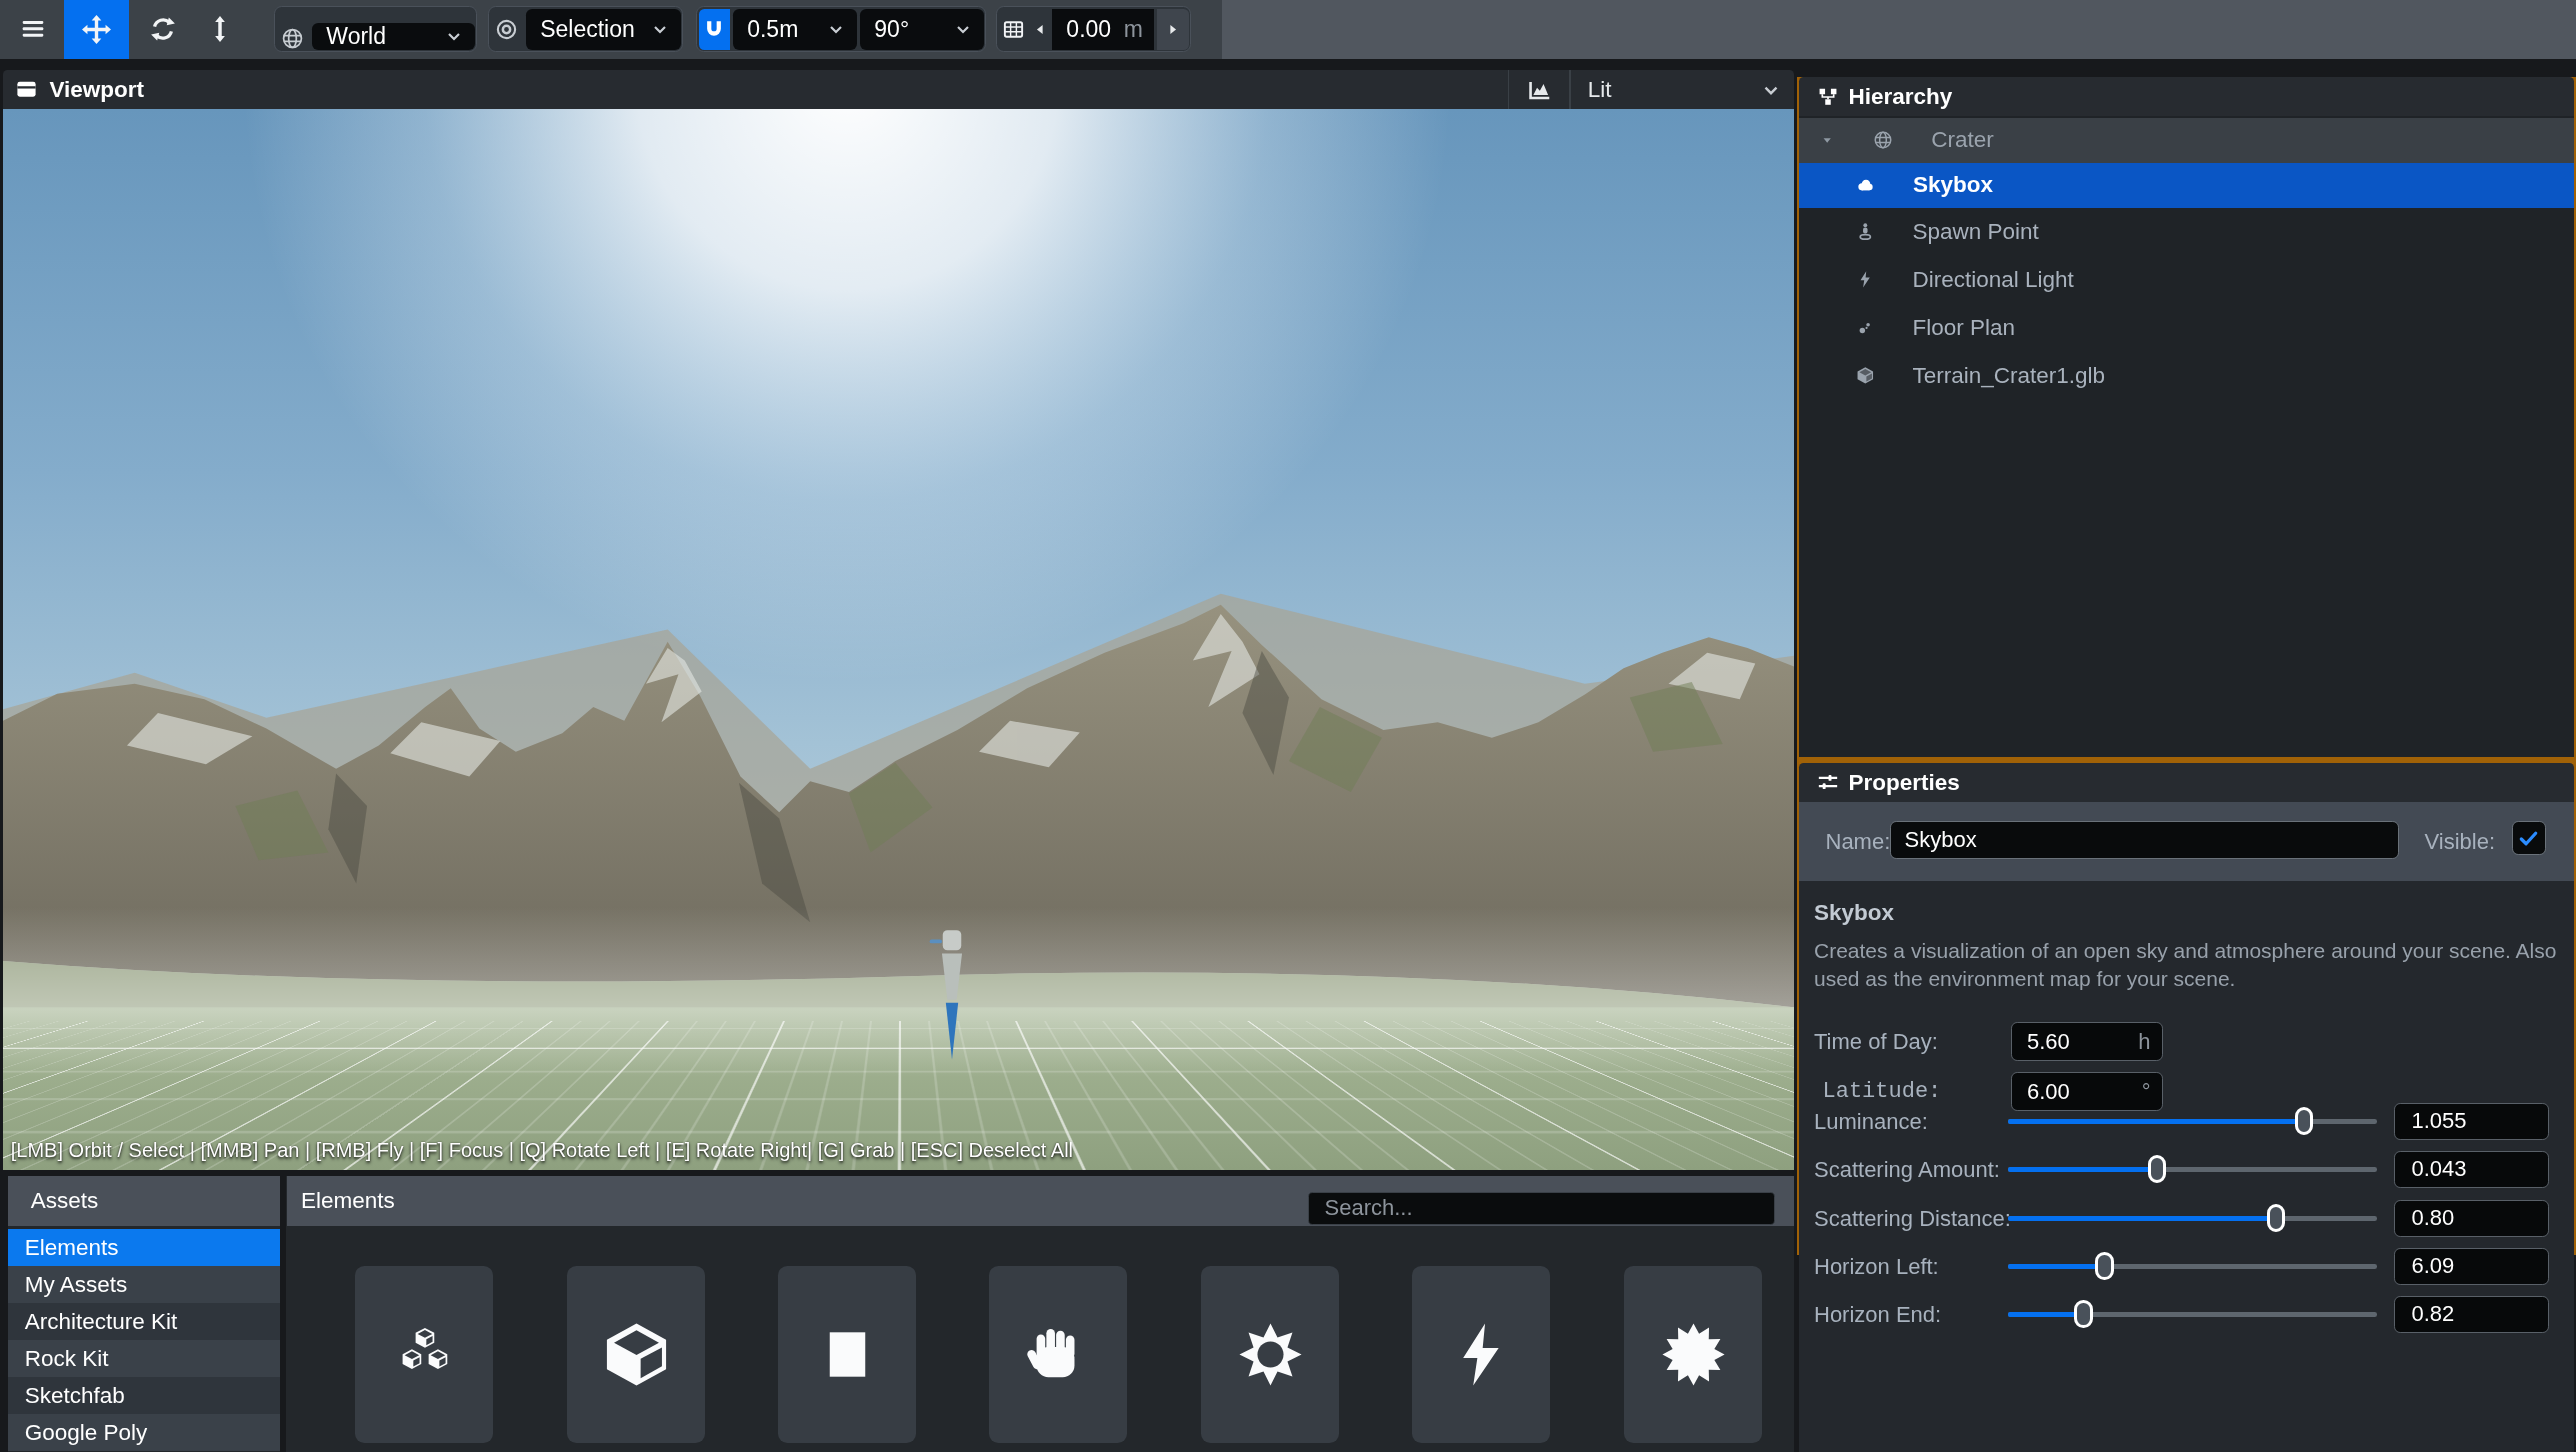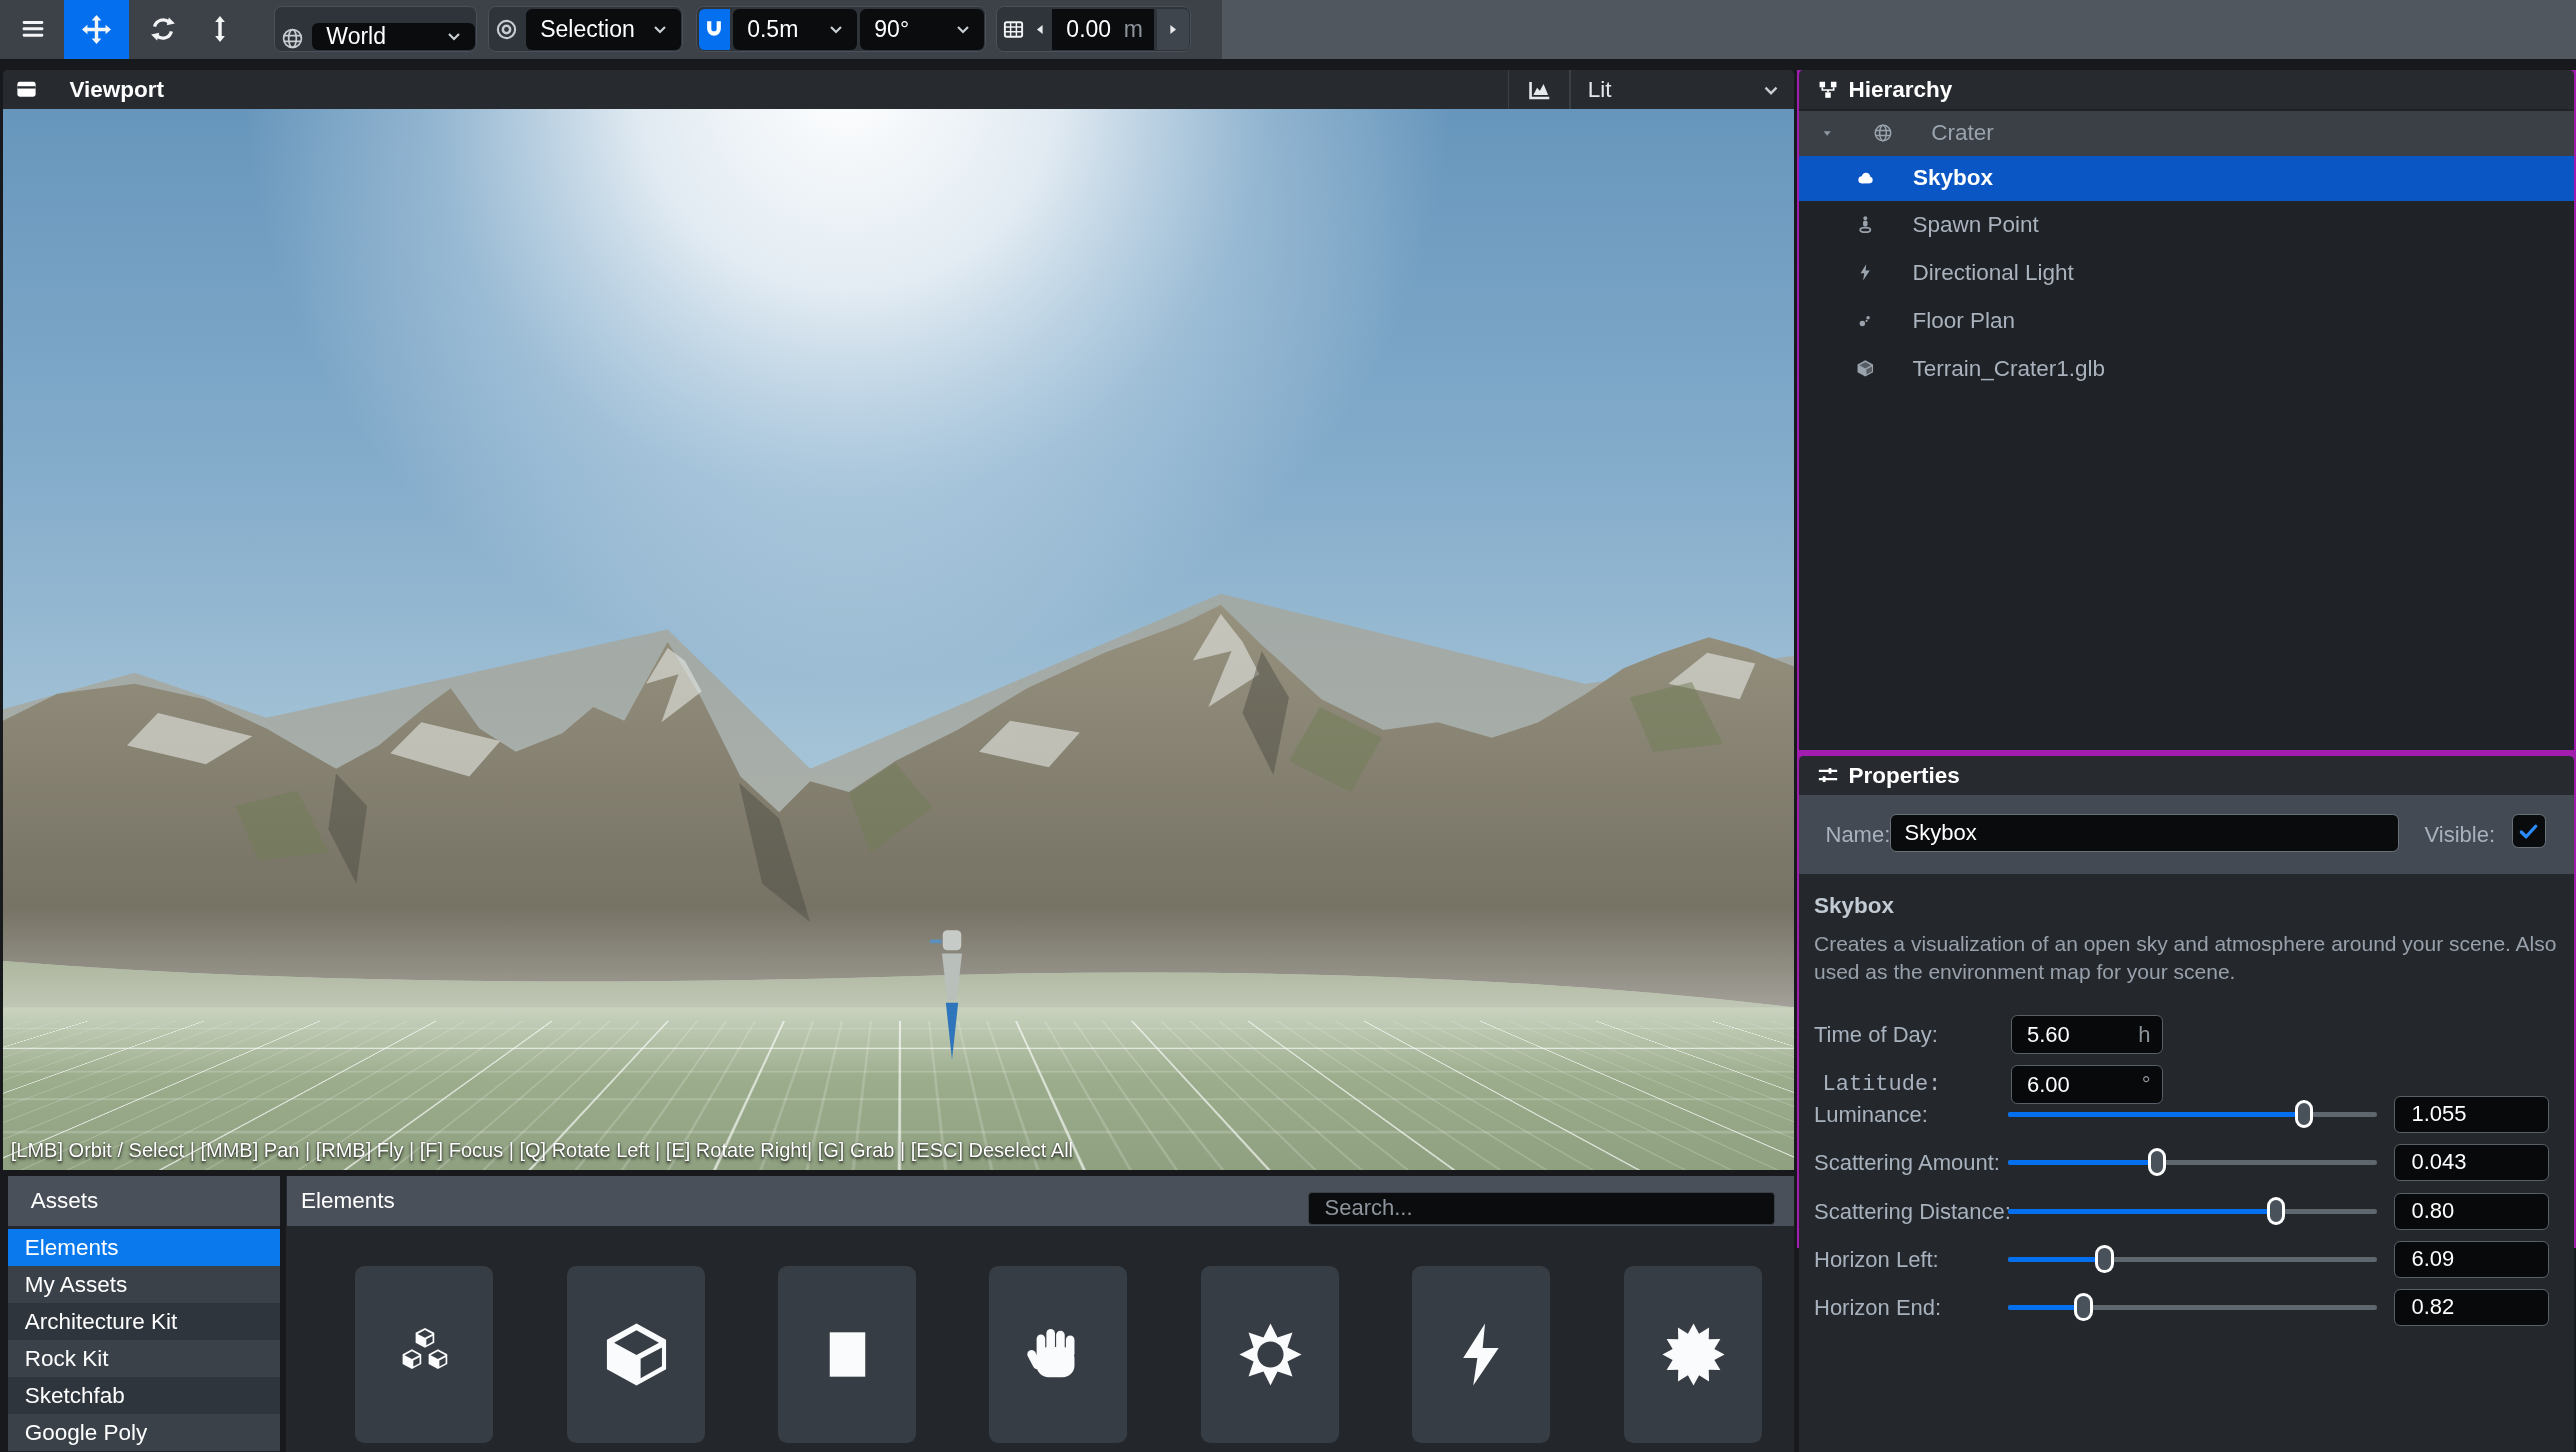--- a/index.html
+++ b/index.html
@@ -20,41 +20,41 @@
   .tb-sel{background:#0A0C0E;border-radius:6.2px;display:flex;align-items:center;justify-content:space-between;
           padding:0 11px 0 14px;color:#fff;font-size:23px;cursor:pointer;}
   .tb-val{background:#0A0C0E;display:flex;align-items:center;justify-content:space-between;
           padding:0 11px 0 14px;color:#fff;font-size:23px;}
   .unit{color:#8D949C;}
   .caretseg{display:flex;align-items:center;justify-content:center;color:#E8EAEC;}
 
   
   .viewport{position:absolute;left:3.1px;top:70px;width:1791px;height:1100px;}
   .vp-header{position:absolute;left:0;top:0;width:100%;height:39px;background:#272B30;border-radius:4.6px 4.6px 0 0;
-             display:flex;align-items:center;gap:20px;}
+             display:flex;align-items:center;}
   .vp-title{font-size:22.5px;font-weight:700;color:#fff;margin-left:11px;}
   .vp-right{position:absolute;right:0;top:0;height:39px;display:flex;align-items:center;}
   .vp-sep{width:1.5px;height:39px;background:#3A4046;}
   .vp-canvas{position:absolute;left:0;top:39px;width:1791px;height:1061px;overflow:hidden;background:#8FB5D3;}
   .scene{position:absolute;left:0;top:0;}
   .mist{position:absolute;left:0;top:798px;width:100%;height:170px;
         background:linear-gradient(rgba(255,255,255,0),rgba(255,255,255,.38) 60%,rgba(255,255,255,0));}
   .grid3d{position:absolute;left:-496px;top:912px;width:2788px;height:2014px;transform-origin:50% 0;
           transform:perspective(333px) rotateX(53deg);
           background-image:
             repeating-linear-gradient(90deg, rgba(255,255,255,.55) 0 2.3px, transparent 2.3px 116px),
             repeating-linear-gradient(0deg,  rgba(255,255,255,.55) 0 2.3px, transparent 2.3px 116px),
             repeating-linear-gradient(90deg, rgba(255,255,255,.18) 0 1.5px, transparent 1.5px 29px),
             repeating-linear-gradient(0deg,  rgba(255,255,255,.18) 0 1.5px, transparent 1.5px 29px);}
   .avatar{position:absolute;left:922px;top:815px;}
   .vp-help{position:absolute;left:7.7px;top:1030px;font-size:20px;color:#fff;
            text-shadow:0 1.5px 3.1px rgba(0,0,0,.85), 0 0 1.5px rgba(0,0,0,.6);}
 
   
-  .rightpanel{position:absolute;left:1797px;top:70px;width:779px;height:1178px;background:#a21caf;}
+  .rightpanel{position:absolute;left:1797px;top:77px;width:779px;height:1178px;background:#a16207;}
   .blk-header{display:flex;align-items:center;height:39px;background:#272B30;border-radius:4.6px 4.6px 0 0;}
   .blk-title{font-size:22.5px;font-weight:700;color:#fff;margin-left:9.3px;}
   .hier{position:absolute;left:1.5px;top:0;width:775px;height:680px;}
   .hier-tree{position:absolute;left:0;top:39px;width:775px;height:641px;background:#1F2327;}
   .row{display:flex;align-items:center;font-size:22.5px;gap:26px;}
   .row-root{height:45px;background:#3A4046;color:#9AA3AD;}
   .row-sel{height:45px;background:#0A56C5;color:#fff;font-weight:700;}
   .row-child{height:48px;color:#A9B2BD;}
   .tri{margin-left:22px;color:#8F99A3;}
   .hicon{margin-left:14px;color:#9AA3AD;}

